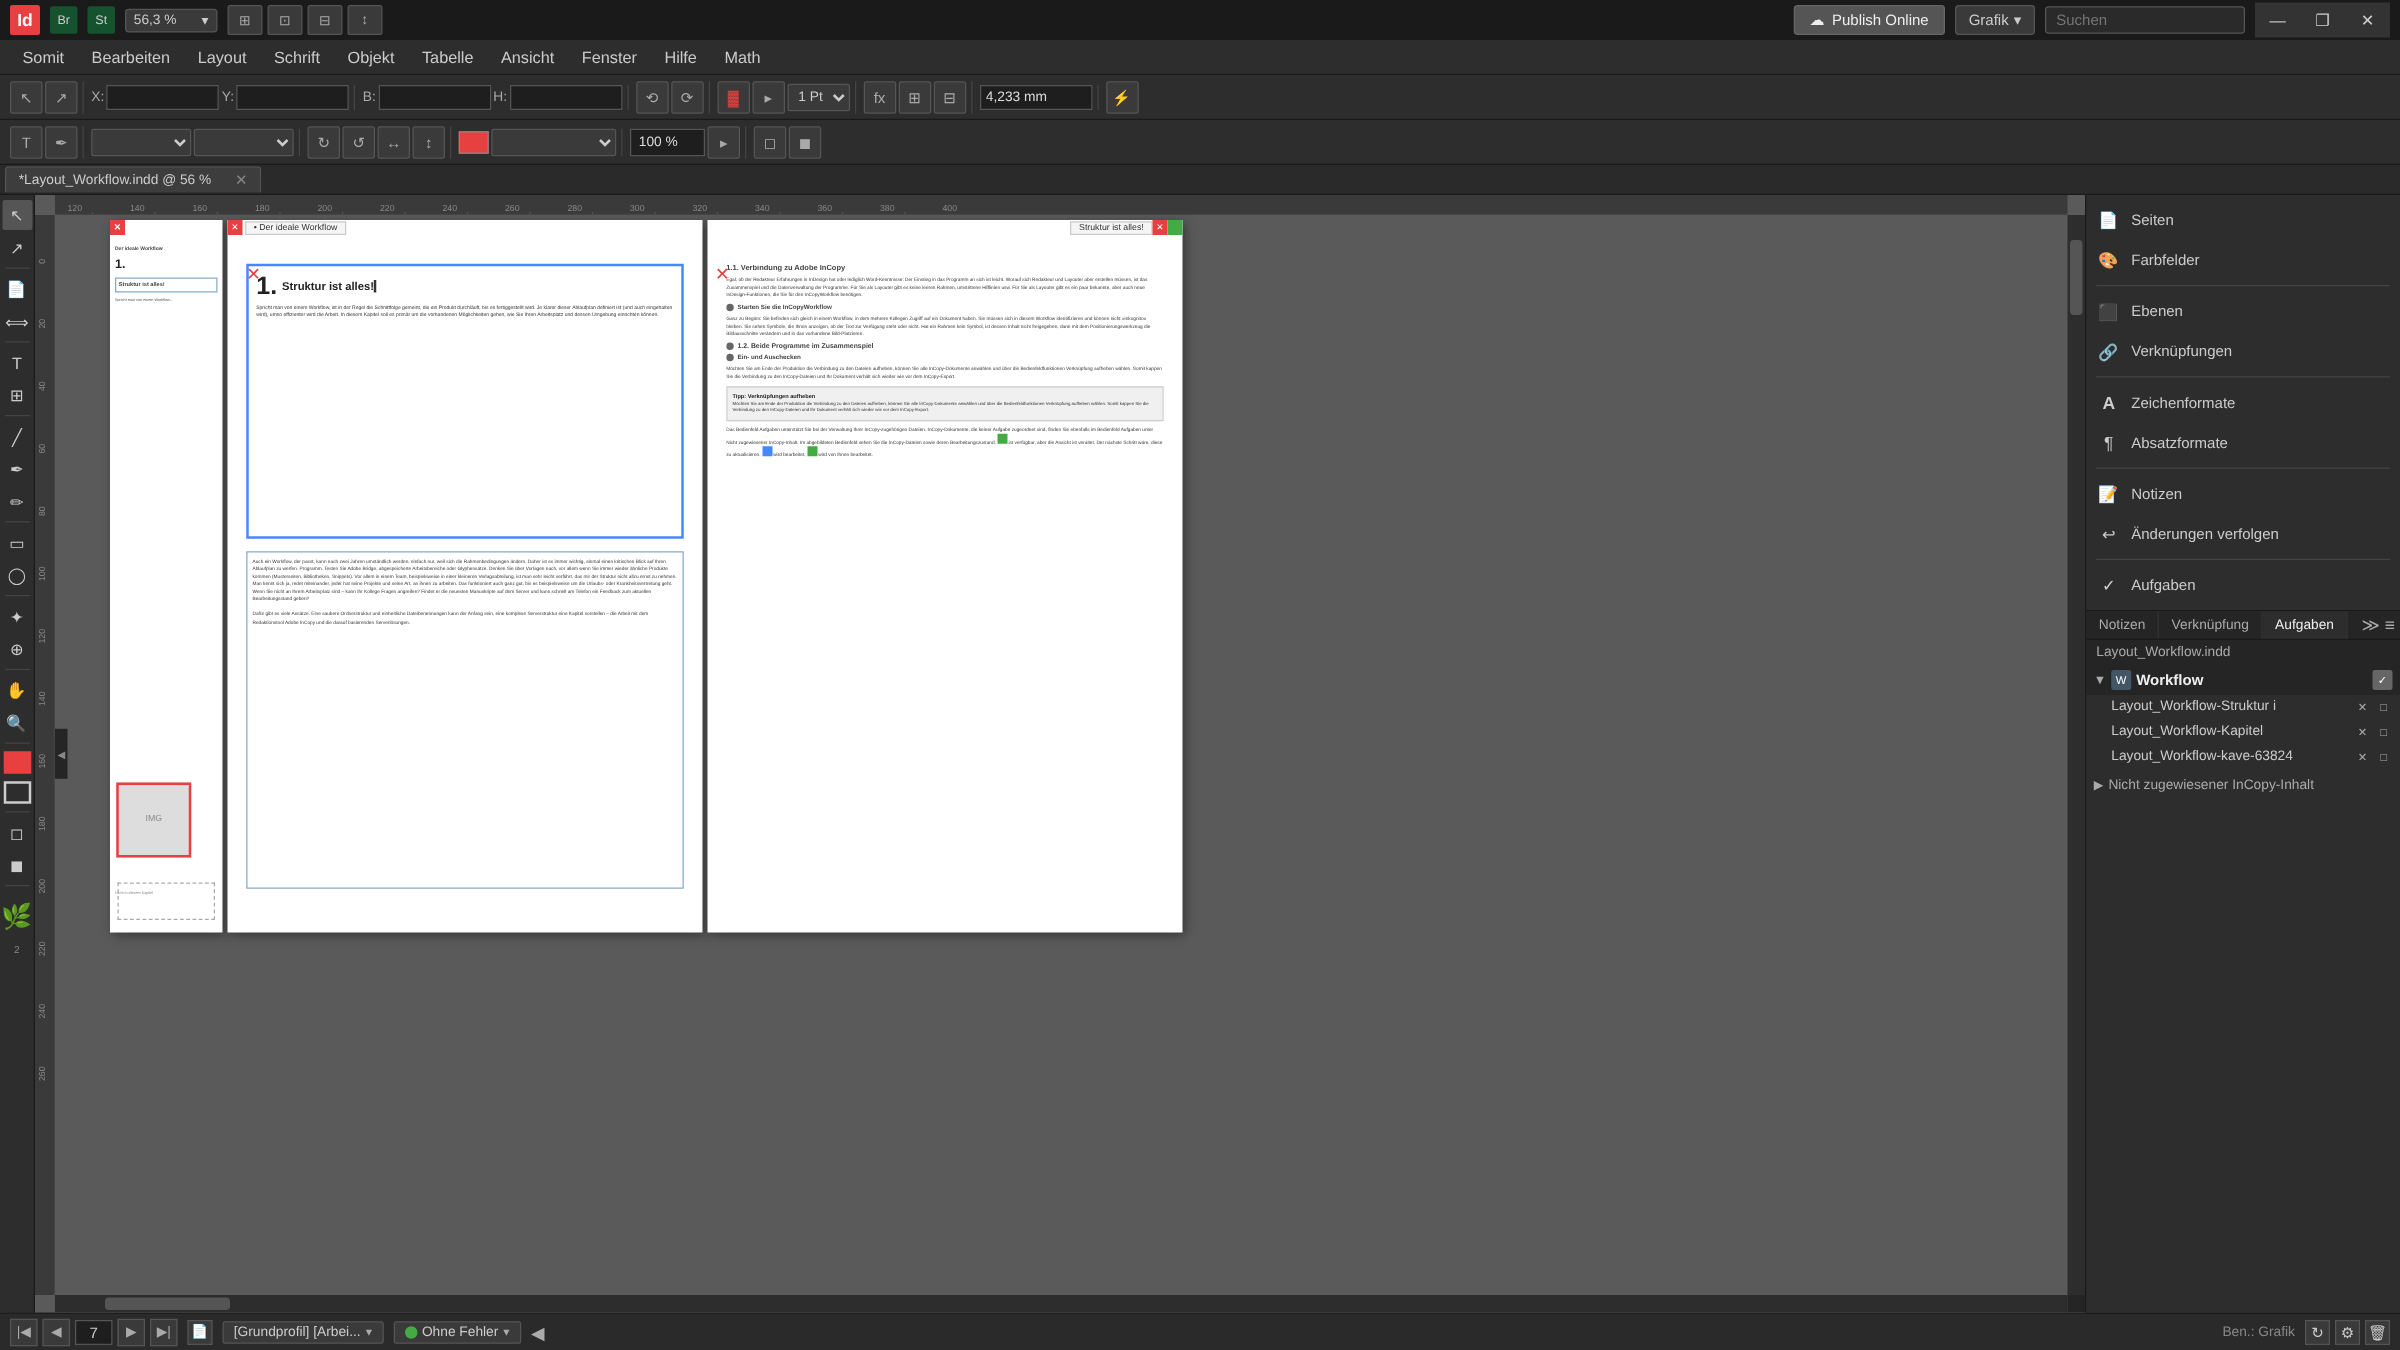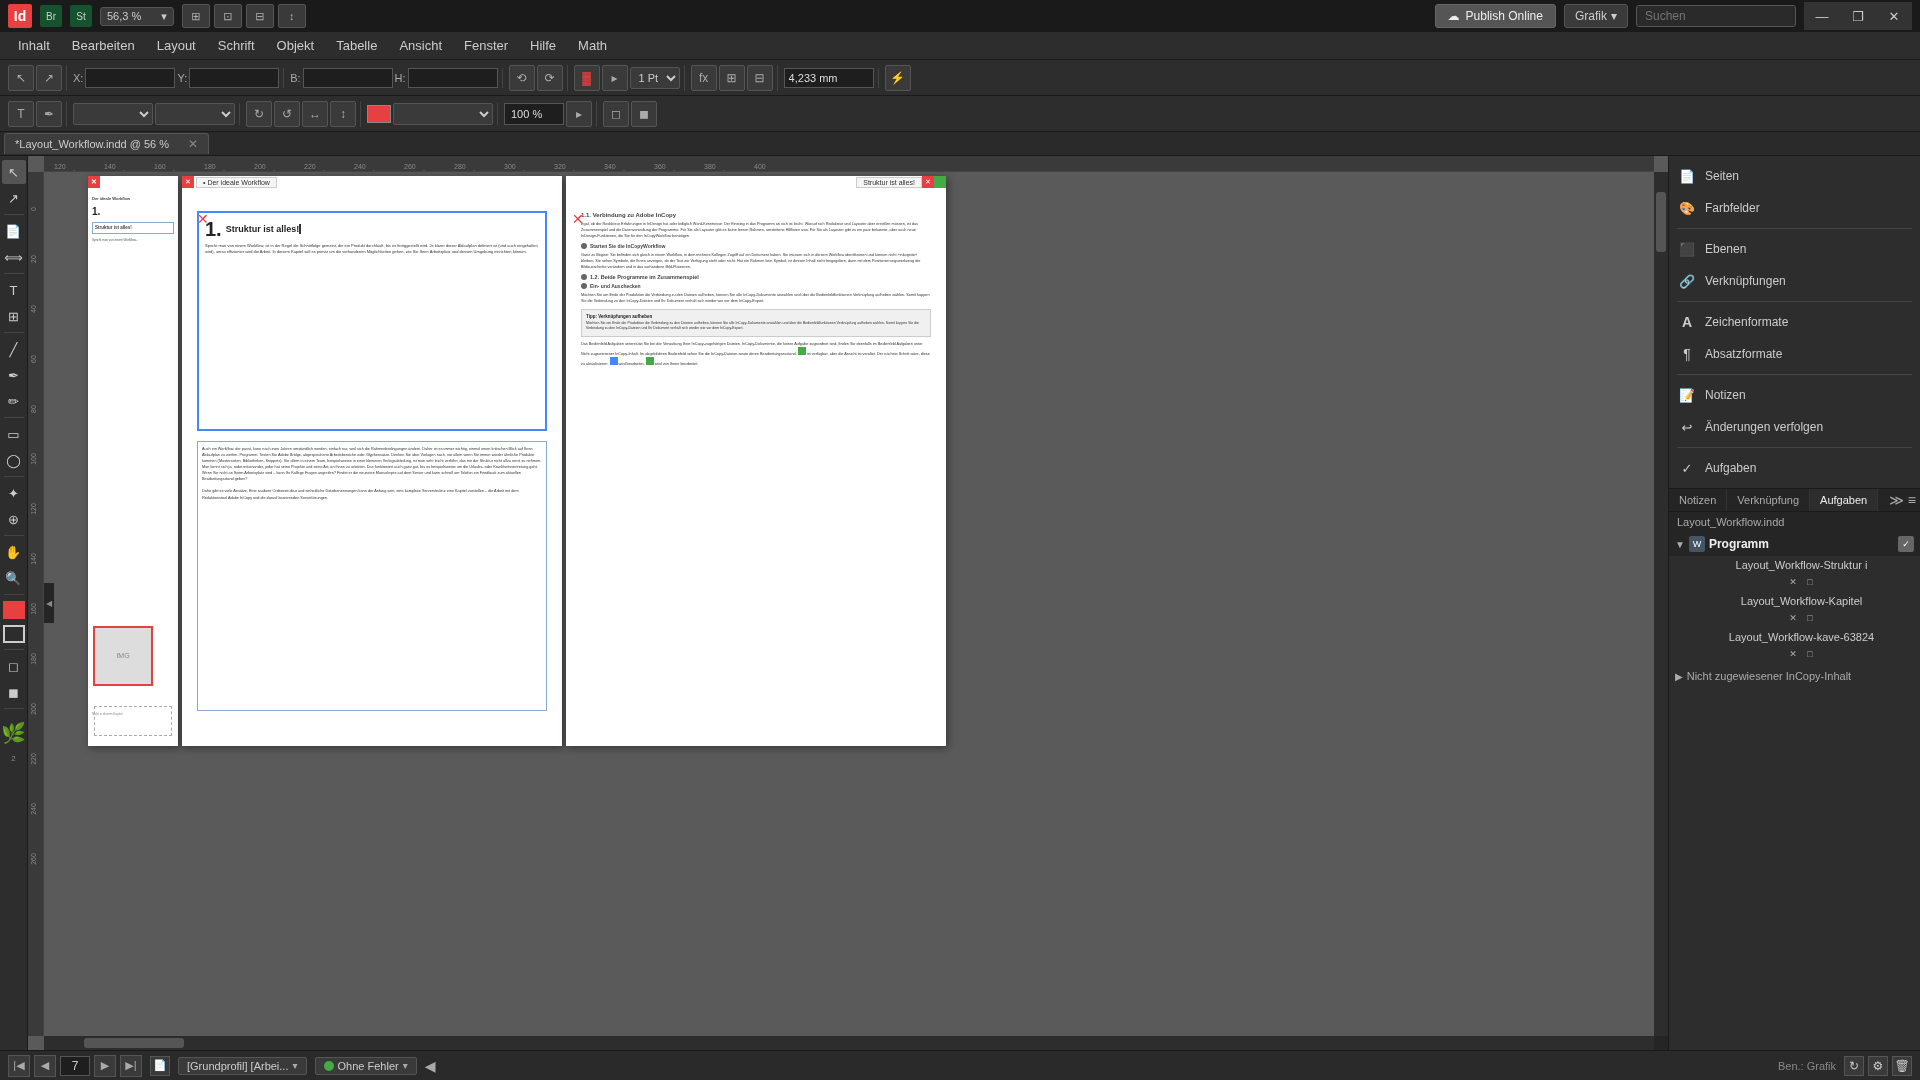--- a/index.html
+++ b/index.html
@@ -65,21 +65,21 @@
     
     #assignment-panel { flex: 1; background: #2d2d2d; overflow: hidden; }
     .assign-tabs { display: flex; background: #252525; border-bottom: 1px solid #1a1a1a; }
     .assign-tab { padding: 5px 10px; font-size: 11px; color: #aaa; cursor: pointer; border-right: 1px solid #333; }
     .assign-tab.active { background: #2d2d2d; color: #eee; }
     .assign-group { margin-bottom: 2px; }
     .assign-group-header { display: flex; align-items: center; gap: 4px; padding: 4px 6px; background: #252525; cursor: pointer; }
     .assign-group-arrow { color: #aaa; font-size: 10px; }
     .assign-group-name { font-size: 12px; color: #eee; font-weight: bold; }
     .assign-group-icon { width: 16px; height: 16px; background: #555; display: flex; align-items: center; justify-content: center; font-size: 9px; color: white; border-radius: 2px; }
-    .assign-item { display: flex; align-items: center; gap: 4px; padding: 3px 6px 3px 20px; cursor: pointer; flex-direction: column; }
+    .assign-item { display: flex; gap: 4px; padding: 3px 6px 3px 20px; cursor: pointer; }
     .assign-item-name { font-size: 11px; color: #ccc; flex: 1; }
     .assign-item-icons { display: flex; gap: 3px; }
     .assign-item-icon { width: 14px; height: 14px; display: flex; align-items: center; justify-content: center; font-size: 9px; color: #aaa; }
     .unassigned-group { display: flex; align-items: center; gap: 4px; padding: 4px 6px; cursor: pointer; }
     .unassigned-arrow { color: #aaa; font-size: 10px; }
     .unassigned-label { font-size: 11px; color: #aaa; }
 
     
     #statusbar { height: 30px; background: #2a2a2a; border-top: 1px solid #1a1a1a; display: flex; align-items: center; padding: 0 8px; gap: 8px; }
     .status-nav { display: flex; align-items: center; gap: 4px; }
@@ -120,21 +120,21 @@
     <input class="search-box" type="text" placeholder="Suchen" style="">
     <div class="win-controls">
       <button class="win-btn">—</button>
       <button class="win-btn">❐</button>
       <button class="win-btn close">✕</button>
     </div>
   </div>
 </div>
 
 <div id="menubar">
-  <div class="menu-item">Inhalt</div>
+  <div class="menu-item">Somit</div>
   <div class="menu-item">Bearbeiten</div>
   <div class="menu-item">Layout</div>
   <div class="menu-item">Schrift</div>
   <div class="menu-item">Objekt</div>
   <div class="menu-item">Tabelle</div>
   <div class="menu-item">Ansicht</div>
   <div class="menu-item">Fenster</div>
   <div class="menu-item">Hilfe</div>
   <div class="menu-item">Math</div>
 </div>
@@ -521,21 +521,21 @@
           <span style="font-size:14px;color:#aaa;cursor:pointer;">≡</span>
         </div>
       </div>
 
       <div style="font-size:11px;color:#aaa;padding:4px 8px;background:#252525;">Layout_Workflow.indd</div>
 
       <div class="assign-group">
         <div class="assign-group-header">
           <span class="assign-group-arrow">▼</span>
           <div class="assign-group-icon" style="background:#445566;">W</div>
-          <span class="assign-group-name">Programm</span>
+          <span class="assign-group-name">Workflow</span>
           <div style="margin-left:auto;width:16px;height:16px;background:#666;border-radius:2px;display:flex;align-items:center;justify-content:center;font-size:9px;color:white;">✓</div>
         </div>
 
         <div class="assign-item">
           <span class="assign-item-name">Layout_Workflow-Struktur i</span>
           <div class="assign-item-icons">
             <span class="assign-item-icon">✕</span>
             <span class="assign-item-icon">□</span>
           </div>
         </div>

